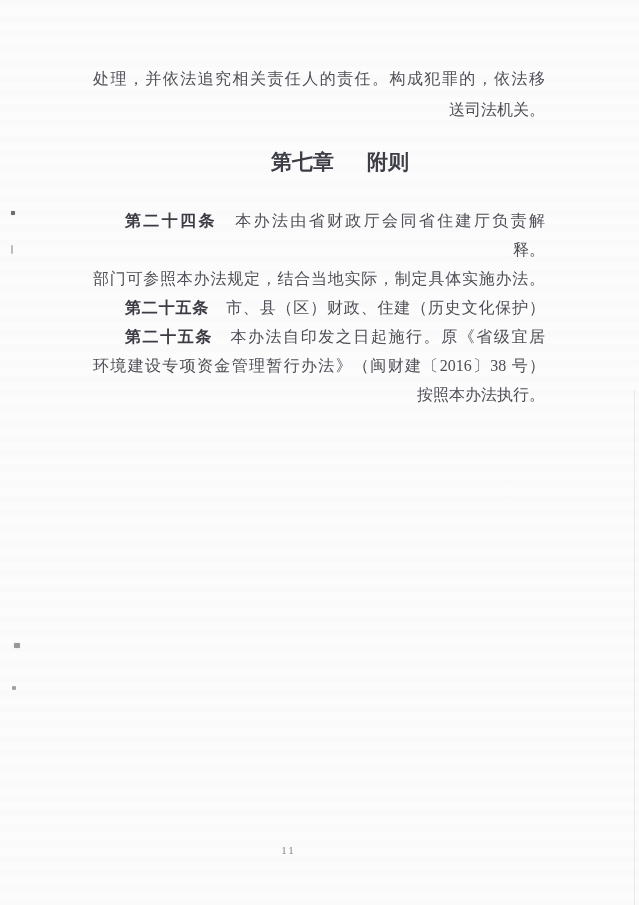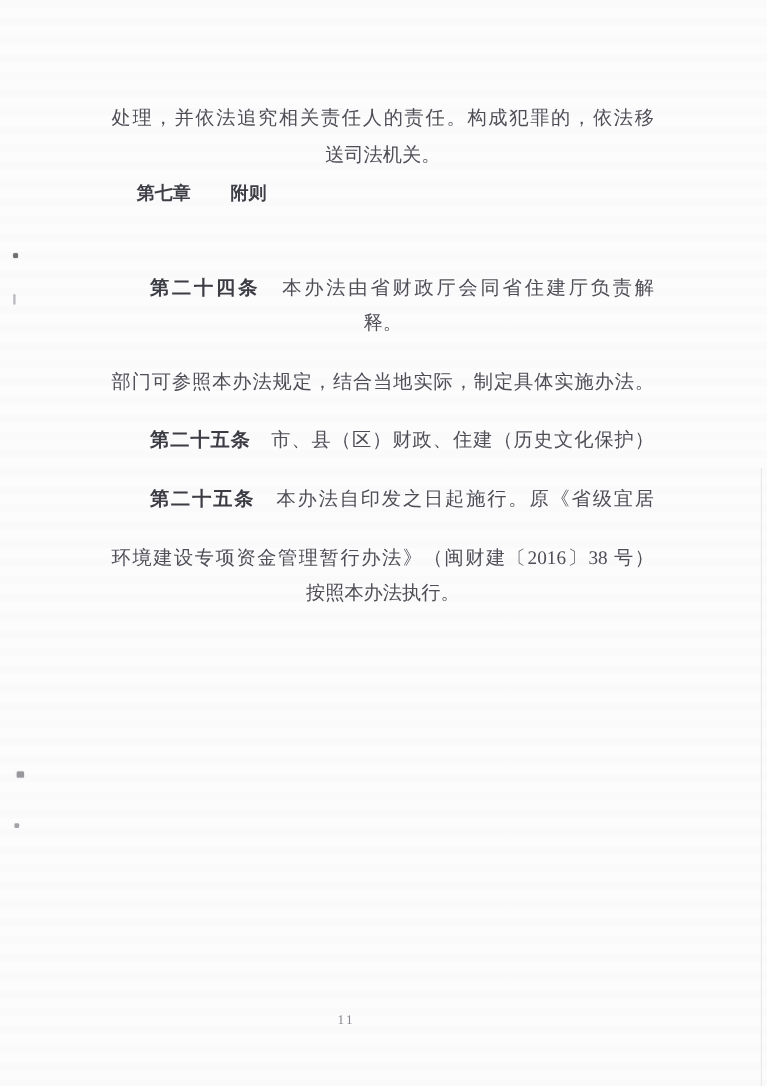--- a/index.html
+++ b/index.html
@@ -27,45 +27,44 @@
     position: absolute;
     left: 93px;
     width: 452px;
   }
   .line {
     height: 29px;
     line-height: 29px;
     font-size: 16px;
     color: #4e4e56;
     white-space: pre-wrap;
-    text-align: center;
+    text-align: right;
   }
   .intro .line { height: 31px; line-height: 31px; }
   .fill {
     text-align: justify;
     text-align-last: justify;
-    margin-top: 20px;
   }
   .indent { text-indent: 2em; }
   .num {
     font-weight: bold;
     color: #3c3c44;
   }
   .chapter {
     position: absolute;
     left: 93px;
     width: 452px;
     top: 147px;
     height: 31px;
     line-height: 31px;
     margin: 0;
-    font-size: 15px;
+    font-size: 21px;
     font-weight: bold;
     color: #3e3e46;
-    text-align: left;
+    text-align: center;
     transform: translateX(21px);
   }
   .chapter .chapter-gap { display: inline-block; width: 33px; }
   .intro { top: 63px; }
   .articles { top: 206px; font-family: Liberation Serif, serif; }
   .pagenum {
     position: absolute;
     top: 844px;
     left: 0;
     width: 577px;

